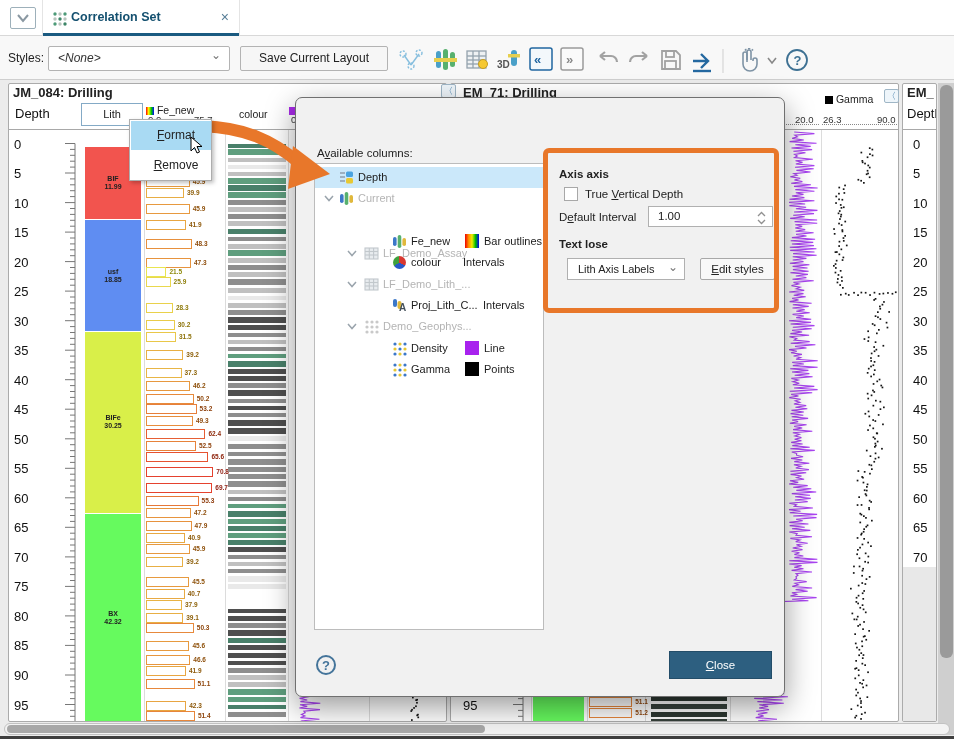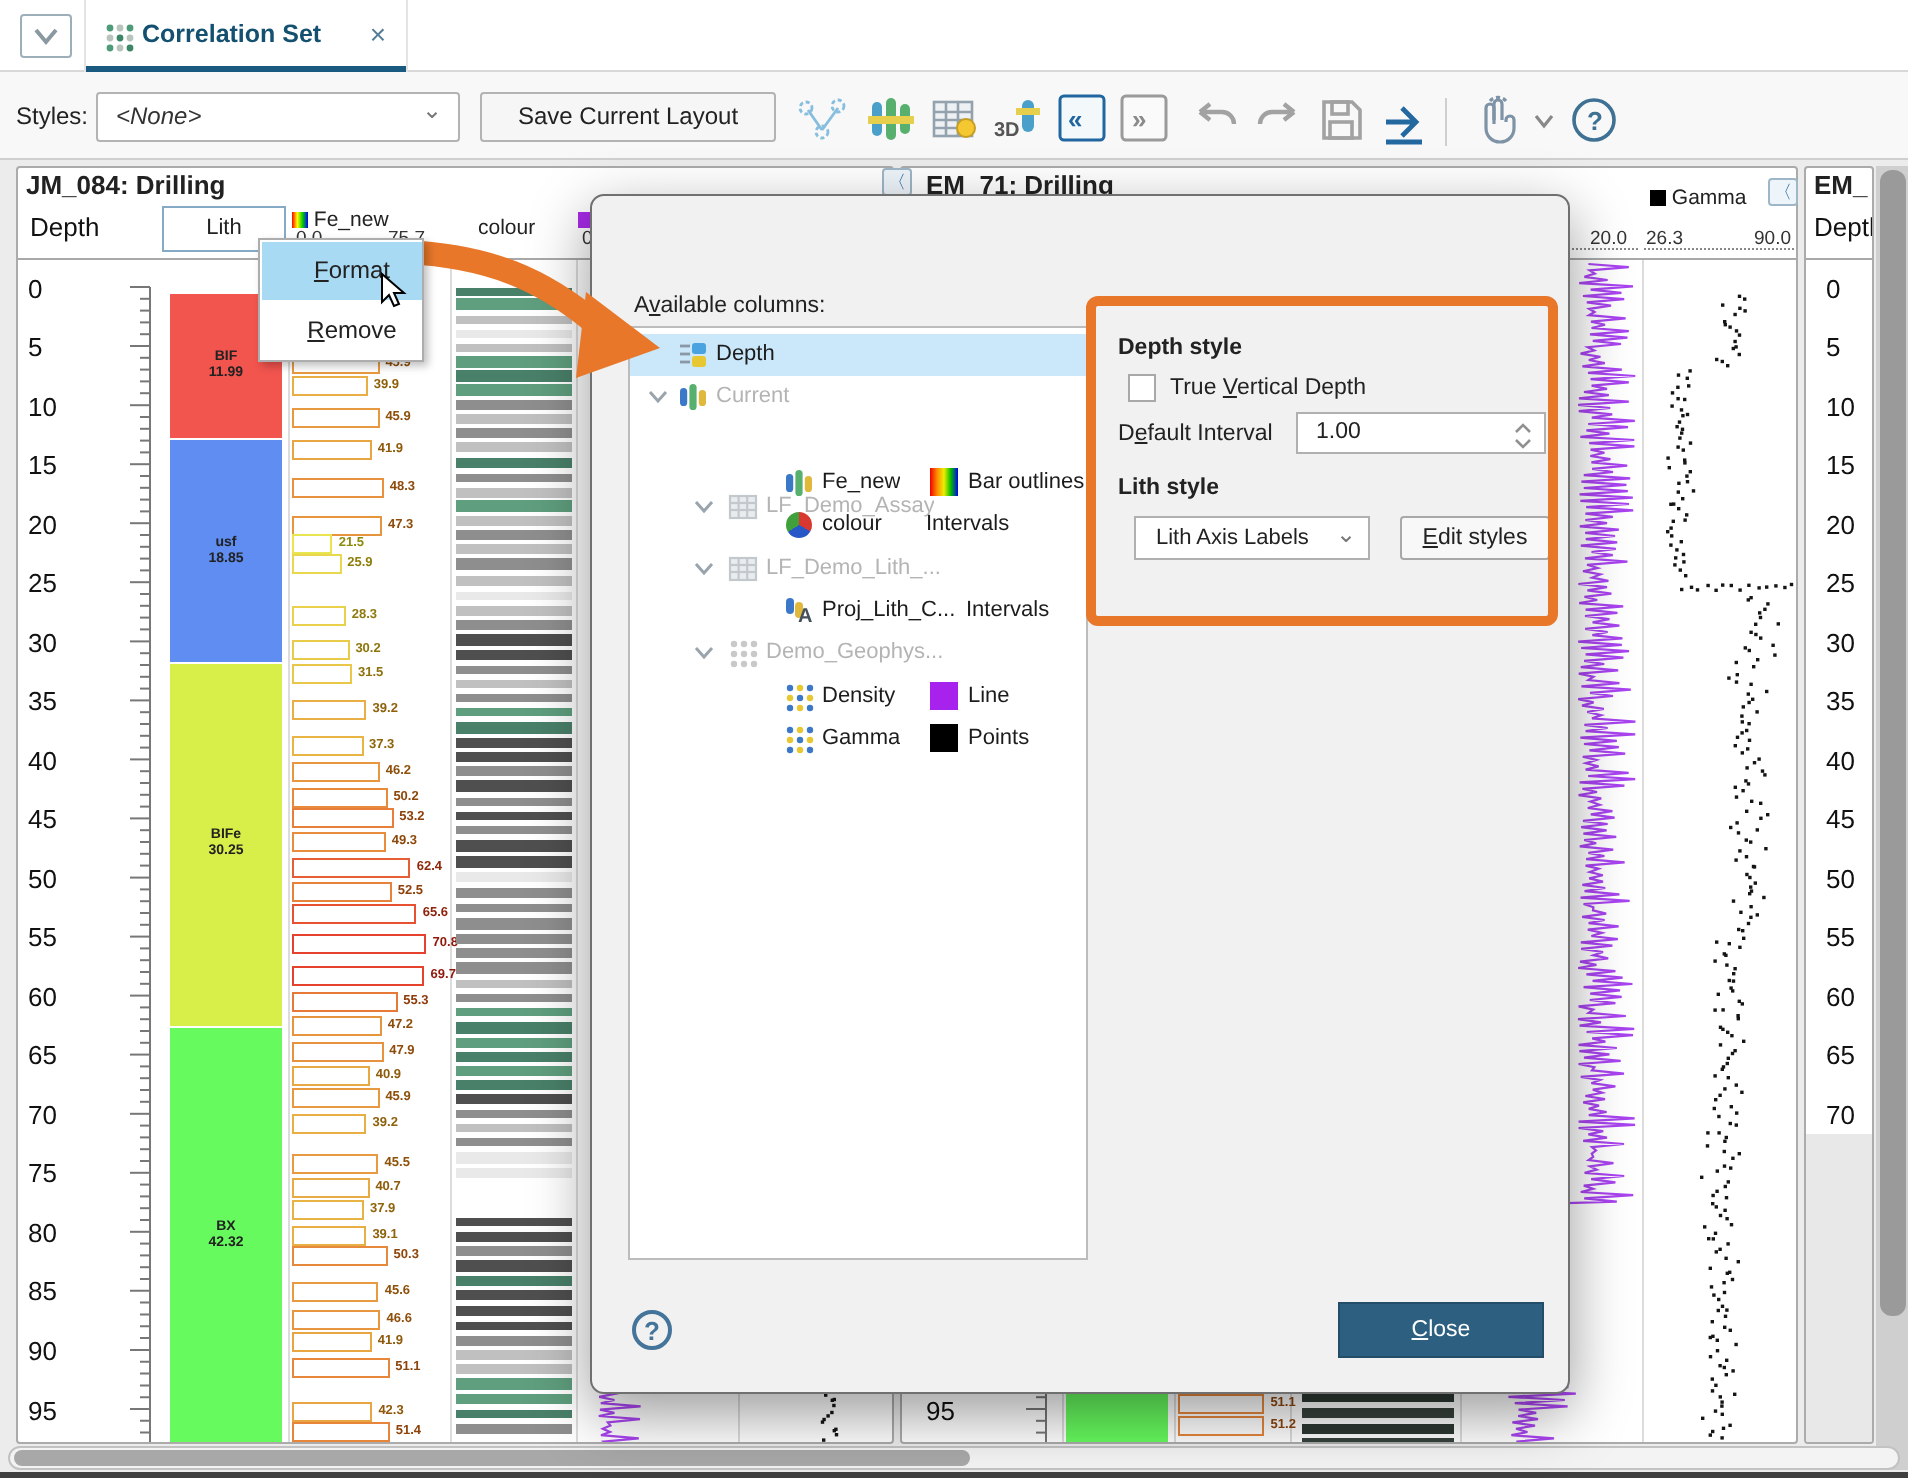--- a/index.html
+++ b/index.html
@@ -1,20 +1,20 @@
 <!DOCTYPE html>
 <html><head>
 <meta charset="utf-8">
 <style>
 *{margin:0;padding:0;box-sizing:border-box}
 html,body{width:954px;height:739px;overflow:hidden}
 body{font-family:"Liberation Sans",sans-serif;background:#ececec;position:relative;font-size:12px;color:#222}
 #tabbar{position:absolute;left:0;top:0;width:954px;height:36px;background:#fff;border-bottom:1px solid #d8d8d8}
 #tabmenu{position:absolute;left:10px;top:7px;width:26px;height:22px;border:1px solid #9db0ba;border-radius:2px;background:#fff}
-#tab{position:absolute;left:42px;top:0;width:162px;height:36px;background:#fff;border-left:1px solid #e4e4e4;border-right:1px solid #e4e4e4}
+#tab{position:absolute;left:42px;top:0;width:198px;height:36px;background:#fff;border-left:1px solid #e4e4e4;border-right:1px solid #e4e4e4}
 #tab .underline{position:absolute;left:0;bottom:0;width:100%;height:3px;background:#1a5a80}
 #tab .lbl{position:absolute;left:28px;top:10px;font-size:12.5px;font-weight:700;color:#14506f}
 #tab .x{position:absolute;right:10px;top:9px;color:#567d96;font-size:14px}
 #toolbar{position:absolute;left:0;top:36px;width:954px;height:44px;background:#f8f8f8;border-bottom:1px solid #cfcfcf}
 #layoutlbl{position:absolute;left:8px;top:15px;font-size:12px}
 #layoutsel{position:absolute;left:48px;top:10px;width:182px;height:25px;background:#fff;border:1px solid #b3b3b3;border-radius:2px}
 #layoutsel .v{position:absolute;left:9px;top:4px;font-style:italic;font-size:12px;color:#333}
 #layoutsel .c{position:absolute;right:8px;top:1px;color:#777}
 #savebtn{position:absolute;left:240px;top:10px;width:148px;height:25px;background:#f6f6f6;border:1px solid #b3b3b3;border-radius:2px;text-align:center;line-height:23px;font-size:12px}
 .tbico{position:absolute;top:11px;width:28px;height:27px}
@@ -1371,32 +1371,32 @@
               <circle cx="13" cy="13" r="1.6" fill="#3c78c8"></circle>
             </g>
           </svg></span>
         <span class="lbl" style="left:96px;max-width:69px;color:#1c1c1c">Gamma</span>
         <span class="ricon">
           <div style="width:14px;height:14px;background:#000"></div>
         </span>
         <span class="rlbl" style="left:169px">Points</span>
       </div>
     </div>
-  <div class="dheading" style="left:263px;top:70px">Depth style</div>
+  <div class="dheading" style="left:263px;top:70px">Axis axis</div>
   <div id="cb"></div>
   <div id="cblbl">True <u>V</u>ertical Depth</div>
   <div id="divlbl">D<u>e</u>fault Interval</div>
   <div id="spin">
     <span class="v">1.00</span>
     <svg style="position:absolute;right:6px;top:4px" width="9" height="14">
         <polyline points="1,5 4.5,1.5 8,5" fill="none" stroke="#909090" stroke-width="1.3"></polyline>
         <polyline points="1,9 4.5,12.5 8,9" fill="none" stroke="#909090" stroke-width="1.3"></polyline>
       </svg>
   </div>
-  <div class="dheading" style="left:263px;top:140px">Lith style</div>
+  <div class="dheading" style="left:263px;top:140px">Text lose</div>
   <div id="combo">
     <span class="v">Lith Axis Labels</span>
     <span class="c">⌄</span>
   </div>
   <div id="editbtn"><u>E</u>dit styles</div>
   <div id="helpc">?</div>
   <div id="closebtn"><u>C</u>lose</div>
 </div>
 <div id="orect"></div>
 

